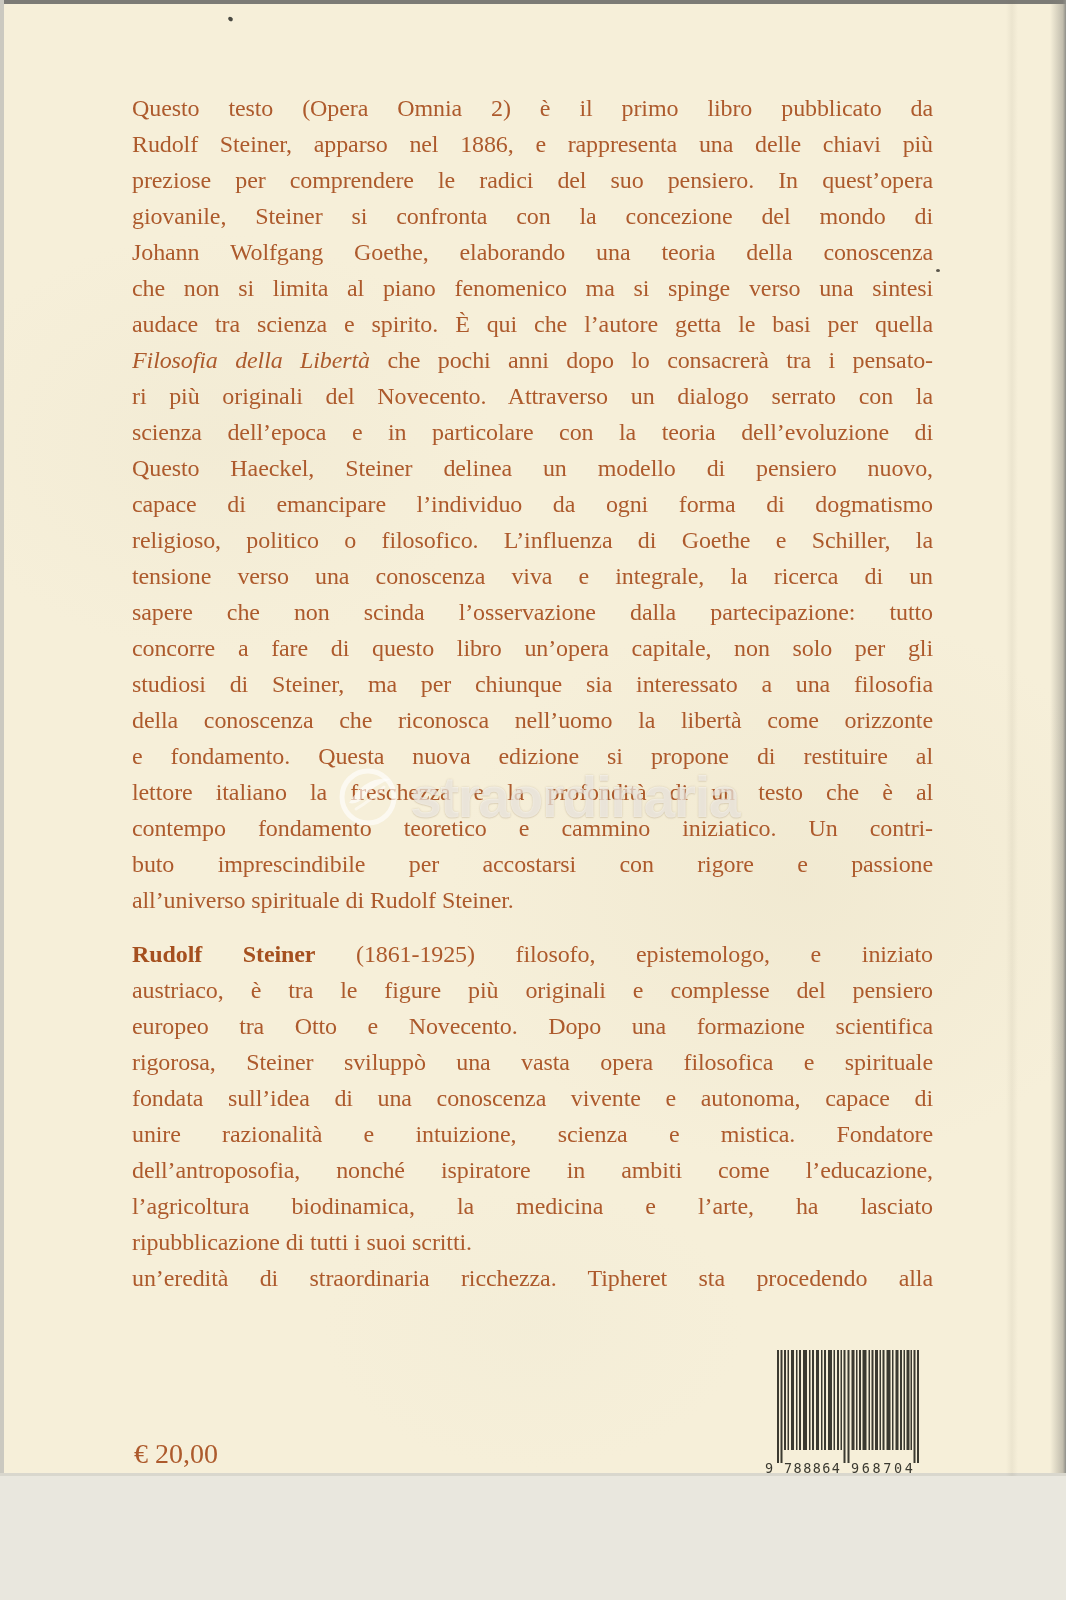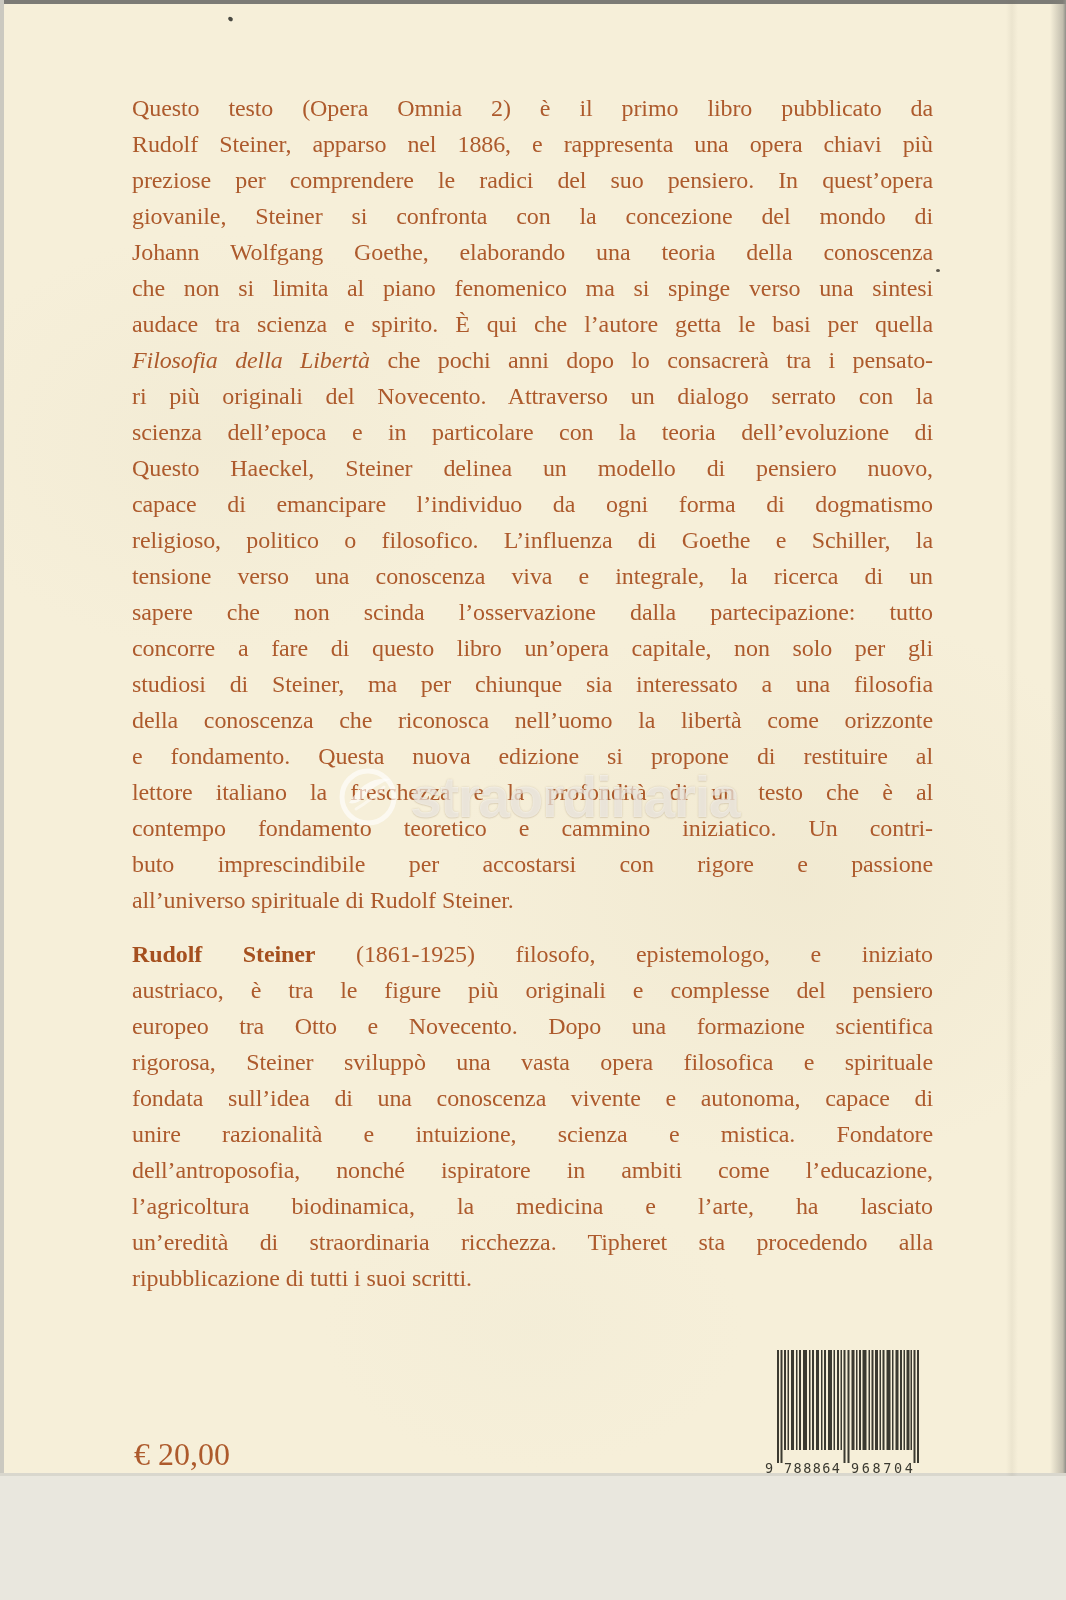--- a/index.html
+++ b/index.html
@@ -35,21 +35,21 @@
     height:36px;overflow:hidden;
     text-align:justify;text-align-last:justify;
     white-space:normal;
   }
   .tline.last{text-align-last:left;}
   .tline i{font-style:italic;}
   .tline b{font-weight:bold;color:#a5501f;}
 
   .price{
     position:absolute;left:134px;top:1437px;
-    color:#ad5a2c;font-size:32px;line-height:34px;
+    color:#ad5a2c;font-size:28px;line-height:34px;
     font-family:"Liberation Serif", serif;
   }
 
   .barcode-wrap{position:absolute;left:763px;top:1350px;width:164px;height:128px;}
   .barcode-wrap svg{display:block;}
   .barcode-digits{font-family:"DejaVu Sans Mono", monospace;}
 
   .watermark{
     position:absolute;left:336px;top:762px;height:70px;
     display:flex;align-items:center;gap:10px;
@@ -74,21 +74,21 @@
 <div class="page">
 
   <div class="edge-top"></div>
   <div class="edge-left"></div>
   <div class="edge-right"></div>
   <div class="edge-bottom"></div>
   <div class="crease"></div>
 
   <div class="text-block synopsis">
     <div class="tline">Questo testo (Opera Omnia 2) è il primo libro pubblicato da</div>
-    <div class="tline">Rudolf Steiner, apparso nel 1886, e rappresenta una opera chiavi più</div>
+    <div class="tline">Rudolf Steiner, apparso nel 1886, e rappresenta una delle chiavi più</div>
     <div class="tline">preziose per comprendere le radici del suo pensiero. In quest’opera</div>
     <div class="tline">giovanile, Steiner si confronta con la concezione del mondo di</div>
     <div class="tline">Johann Wolfgang Goethe, elaborando una teoria della conoscenza</div>
     <div class="tline">che non si limita al piano fenomenico ma si spinge verso una sintesi</div>
     <div class="tline">audace tra scienza e spirito. È qui che l’autore getta le basi per quella</div>
     <div class="tline"><i>Filosofia della Libertà</i><span> che pochi anni dopo lo consacrerà tra i pensato-</span></div>
     <div class="tline">ri più originali del Novecento. Attraverso un dialogo serrato con la</div>
     <div class="tline">scienza dell’epoca e in particolare con la teoria dell’evoluzione di</div>
     <div class="tline">Questo Haeckel, Steiner delinea un modello di pensiero nuovo,</div>
     <div class="tline">capace di emancipare l’individuo da ogni forma di dogmatismo</div>
@@ -116,22 +116,22 @@
 
   <div class="text-block bio">
     <div class="tline"><b>Rudolf Steiner</b><span> (1861-1925) filosofo, epistemologo, e iniziato</span></div>
     <div class="tline">austriaco, è tra le figure più originali e complesse del pensiero</div>
     <div class="tline">europeo tra Otto e Novecento. Dopo una formazione scientifica</div>
     <div class="tline">rigorosa, Steiner sviluppò una vasta opera filosofica e spirituale</div>
     <div class="tline">fondata sull’idea di una conoscenza vivente e autonoma, capace di</div>
     <div class="tline">unire razionalità e intuizione, scienza e mistica. Fondatore</div>
     <div class="tline">dell’antroposofia, nonché ispiratore in ambiti come l’educazione,</div>
     <div class="tline">l’agricoltura biodinamica, la medicina e l’arte, ha lasciato</div>
+    <div class="tline last">ripubblicazione di tutti i suoi scritti.</div>
     <div class="tline">un’eredità di straordinaria ricchezza. Tipheret sta procedendo alla</div>
-    <div class="tline last">ripubblicazione di tutti i suoi scritti.</div>
   </div>
 
   <div class="price">€ 20,00</div>
 
   <div class="barcode-wrap">
     <svg width="164" height="128" viewBox="0 0 164 128">
       <g fill="#3b3a31">
 
         <rect x="14" y="0" width="2" height="113"></rect>
           <rect x="17.5" y="0" width="2" height="113"></rect>

